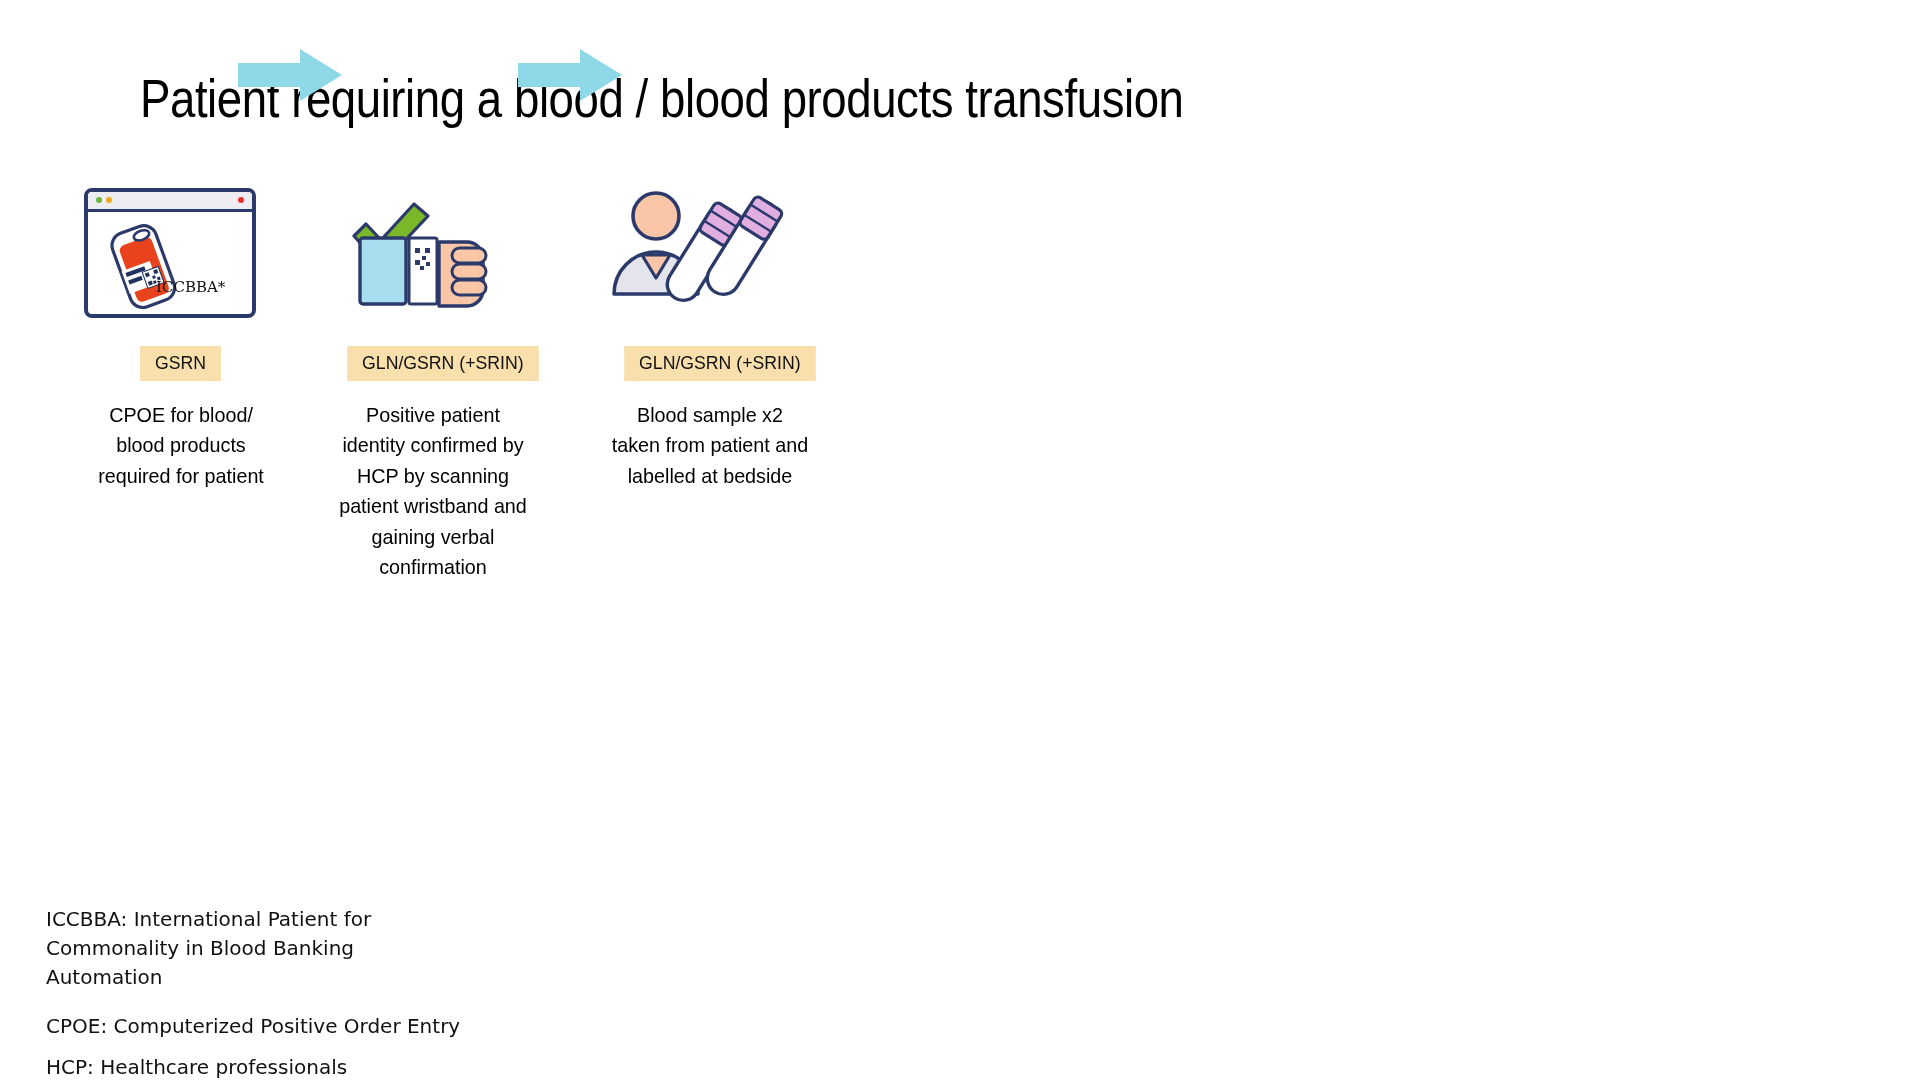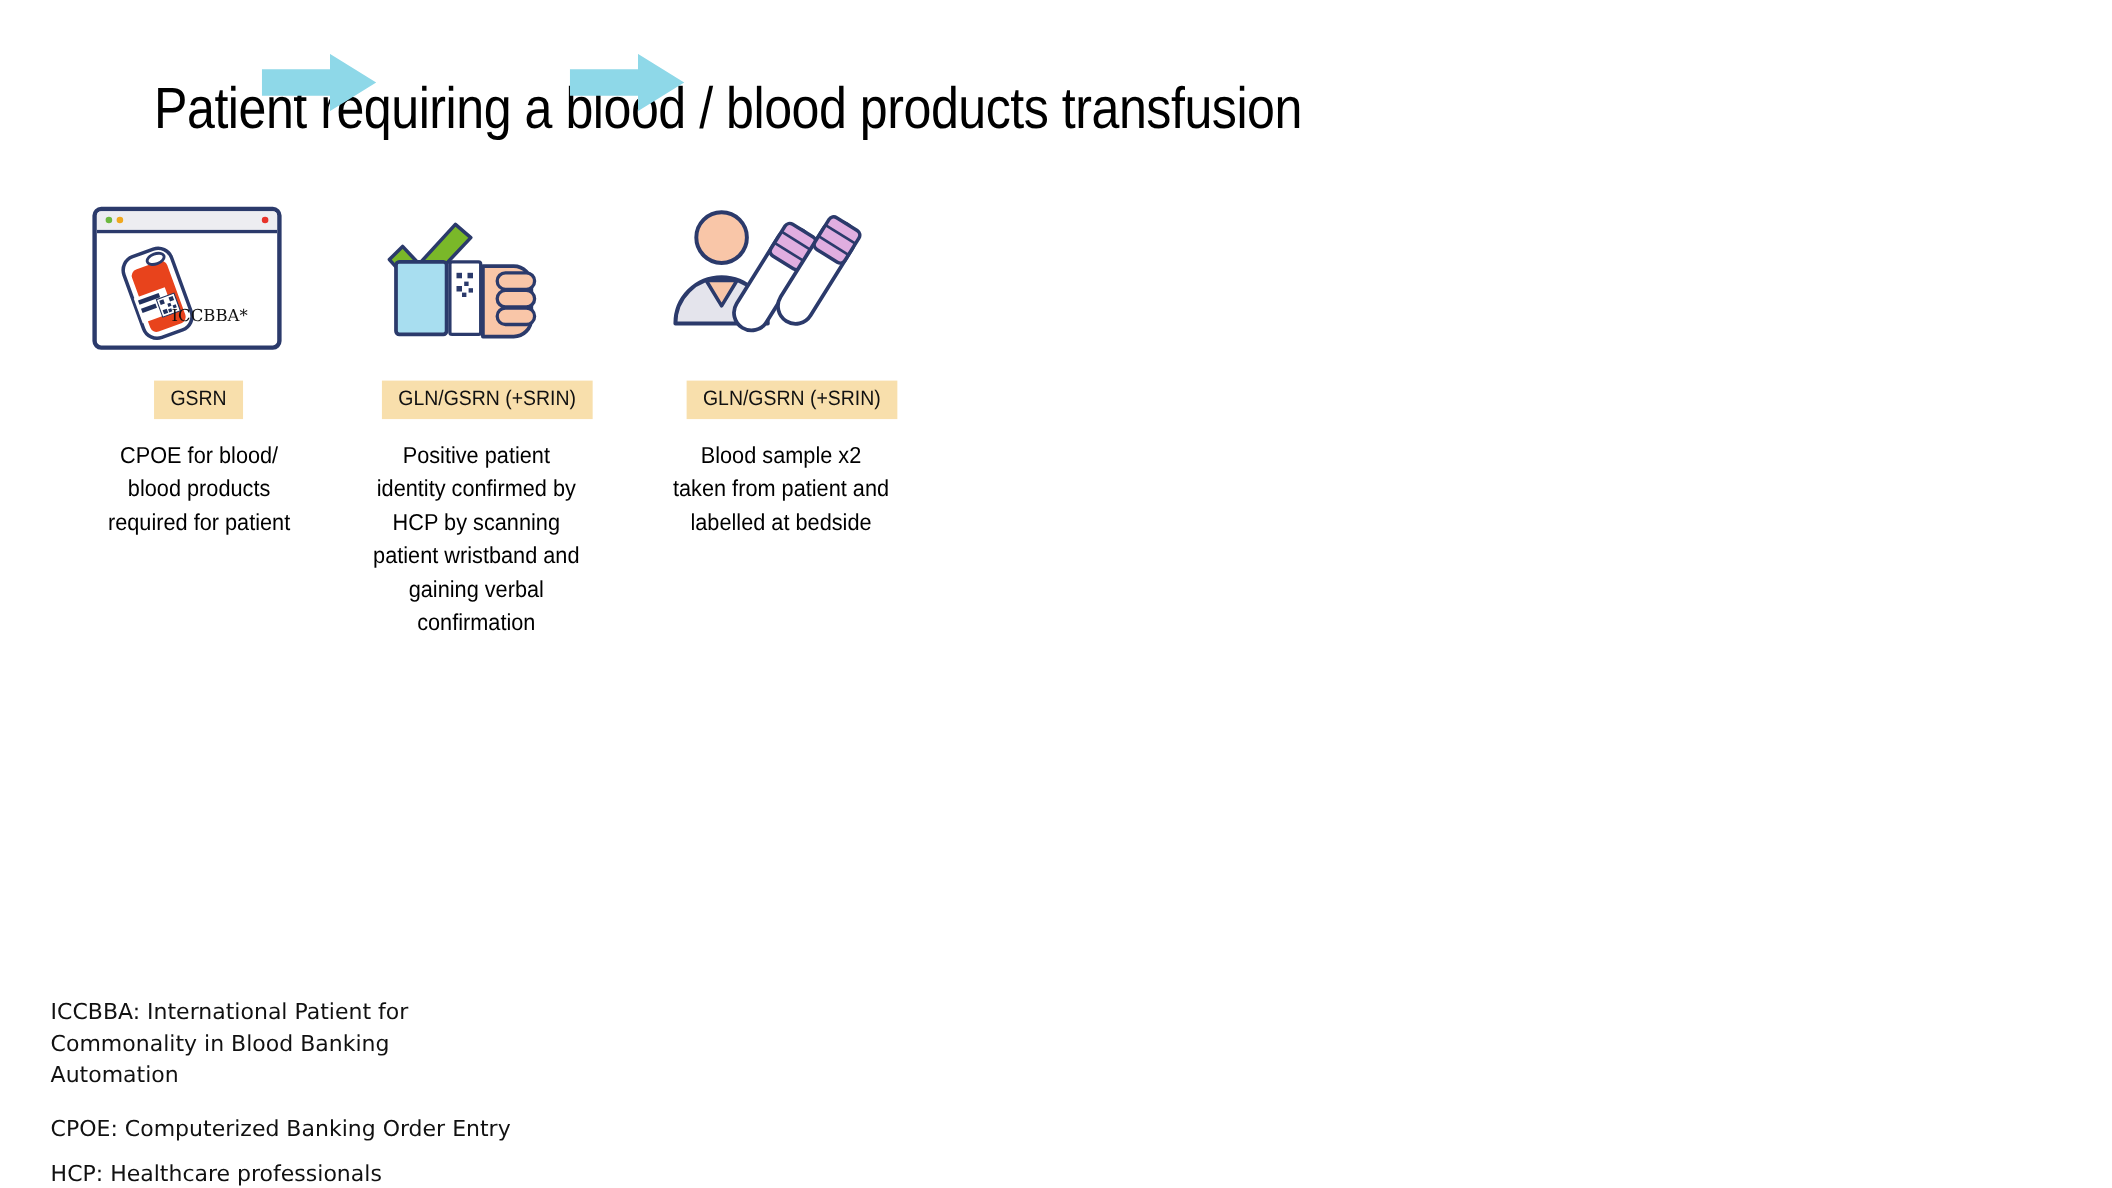--- a/index.html
+++ b/index.html
@@ -286,15 +286,15 @@
   <div class="badge badge3">GLN/GSRN (+SRIN)</div>
 
   <div class="caption caption1">CPOE for blood/ blood products required for patient</div>
   <div class="caption caption2">Positive patient identity confirmed by HCP by scanning patient wristband and gaining verbal confirmation</div>
   <div class="caption caption3">Blood sample x2 taken from patient and labelled at bedside</div>
 
 </div>
 
 <div id="footnotes">
   <div class="footnote" style="max-width:340px;">ICCBBA: International Patient for Commonality in Blood Banking Automation</div>
-  <div class="footnote tight">CPOE: Computerized Banking Order Entry</div>
+  <div class="footnote tight">CPOE: Computerized Positive Order Entry</div>
   <div class="footnote">HCP: Healthcare professionals</div>
 </div>
 
 </body></html>

